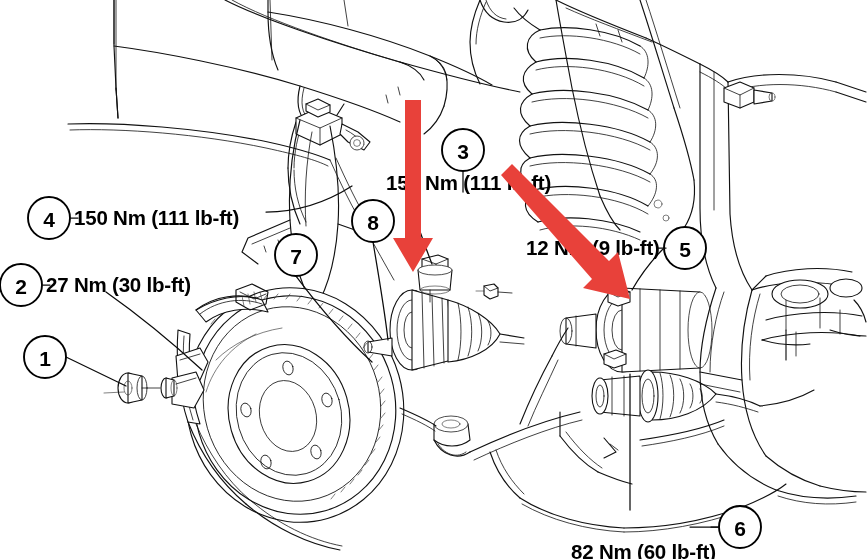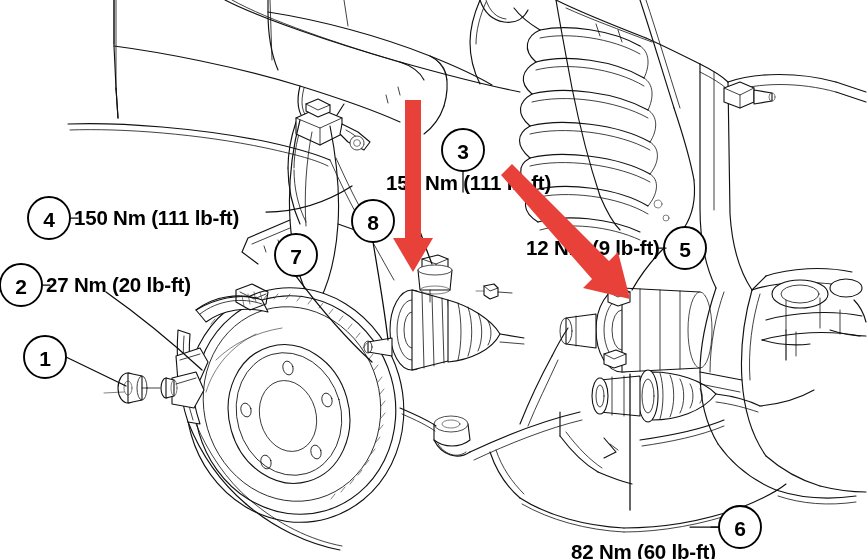--- a/index.html
+++ b/index.html
@@ -513,21 +513,21 @@
     <g>
       <path class="leader" d="M70 218 L 78 218"></path>
       <path class="leader" d="M42 285 L 50 285"></path>
       <path class="leader" d="M658 248 L 666 248"></path>
       <path class="leader" d="M711 527 L 719 527"></path>
     </g>
   </svg>
 
   <div class="torque-text" style="left:74px; top:208px;">150 Nm (111 lb-ft)</div>
 
-  <div class="torque-text" style="left:46px; top:275px;">27 Nm (20 lb-ft)</div>
+  <div class="torque-text" style="left:46px; top:275px;">27 Nm (30 lb-ft)</div>
 
   <div class="torque-text" style="left:386px; top:173px;">150 Nm (111 lb-ft)</div>
 
   <div class="torque-text" style="left:526px; top:238px;">12 Nm (9 lb-ft)</div>
 
   <div class="torque-text" style="left:571px; top:542px;">82 Nm (60 lb-ft)</div>
 
   <svg class="layer" viewBox="0 0 868 559">
     <g>
       <path class="arrow-red" d="M405 100 L 421 100 L 421 238 L 433 238 L 413 272 L 393 238 L 405 238 Z"></path>

